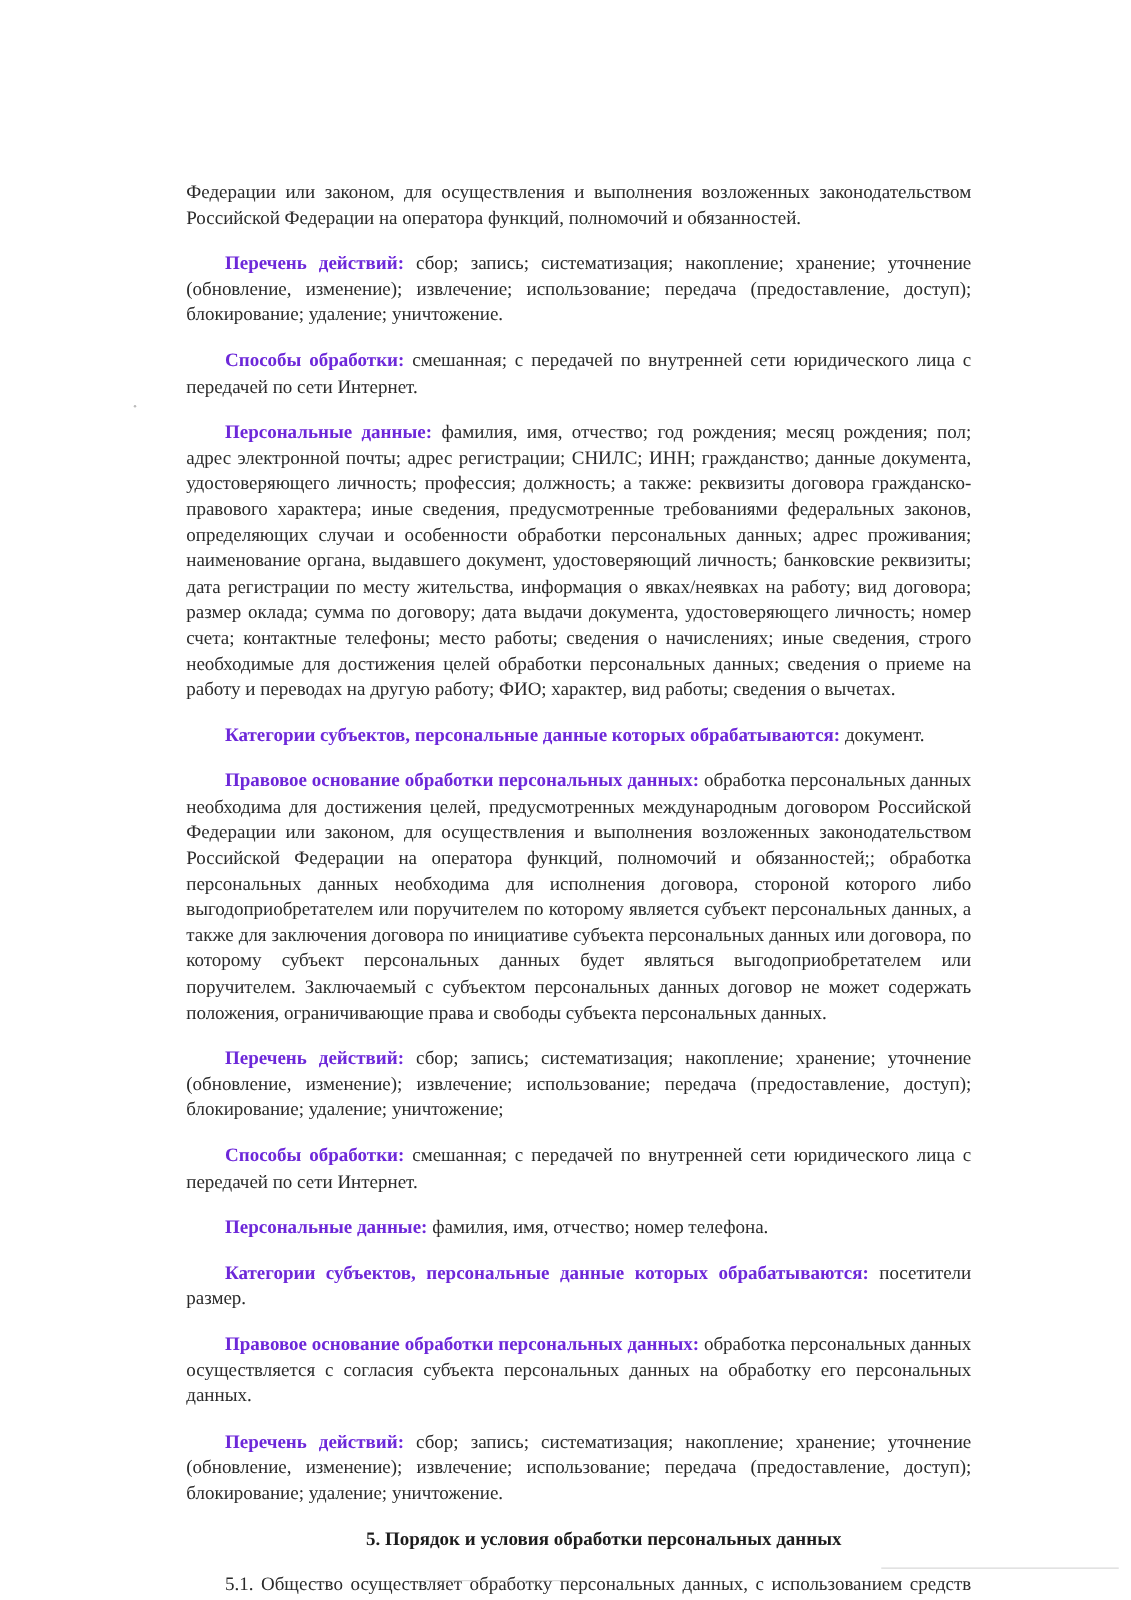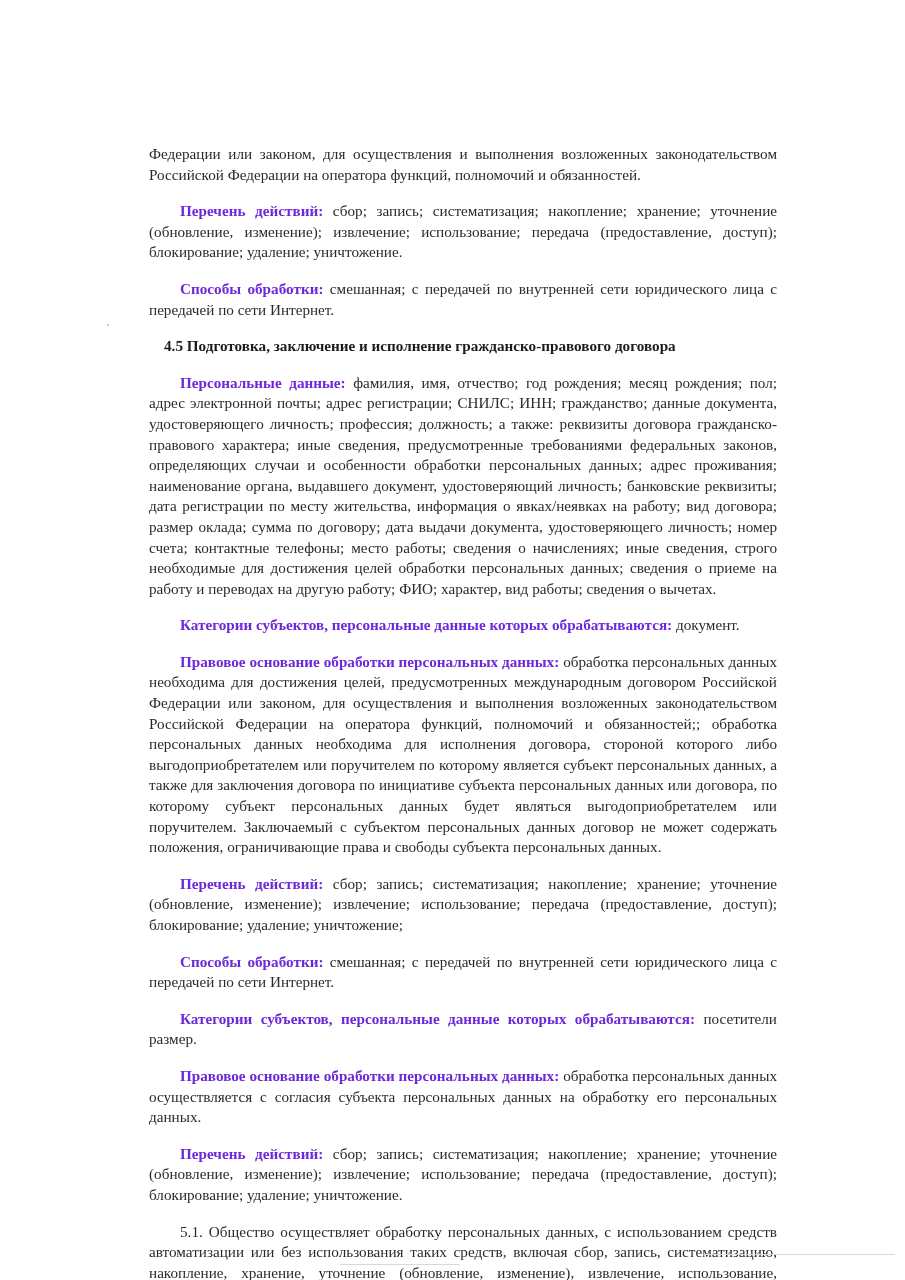--- a/index.html
+++ b/index.html
@@ -21,40 +21,41 @@
 <body>
 
 <div class="page">
 
   <p class="p noindent">Федерации или законом, для осуществления и выполнения возложенных законодательством Российской Федерации на оператора функций, полномочий и обязанностей.</p>
 
   <p class="p"><span class="b">Перечень действий:</span><span> сбор; запись; систематизация; накопление; хранение; уточнение (обновление, изменение); извлечение; использование; передача (предоставление, доступ); блокирование; удаление; уничтожение.</span></p>
 
   <p class="p"><span class="b">Способы обработки:</span><span> смешанная; с передачей по внутренней сети юридического лица с передачей по сети Интернет.</span></p>
 
-  <p class="h-sub">4.5 Подготовка, заключение и исполнение гражданско-правового договора</p>
 
   <p class="p"><span class="b">Персональные данные:</span><span> фамилия, имя, отчество; год рождения; месяц рождения; пол; адрес электронной почты; адрес регистрации; СНИЛС; ИНН; гражданство; данные документа, удостоверяющего личность; профессия; должность; а также: реквизиты договора гражданско-правового характера; иные сведения, предусмотренные требованиями федеральных законов, определяющих случаи и особенности обработки персональных данных; адрес проживания; наименование органа, выдавшего документ, удостоверяющий личность; банковские реквизиты; дата регистрации по месту жительства, информация о явках/неявках на работу; вид договора; размер оклада; сумма по договору; дата выдачи документа, удостоверяющего личность; номер счета; контактные телефоны; место работы; сведения о начислениях; иные сведения, строго необходимые для достижения целей обработки персональных данных; сведения о приеме на работу и переводах на другую работу; ФИО; характер, вид работы; сведения о вычетах.</span></p>
 
   <p class="p"><span class="b">Категории субъектов, персональные данные которых обрабатываются:</span><span> документ.</span></p>
 
   <p class="p"><span class="b">Правовое основание обработки персональных данных:</span><span> обработка персональных данных необходима для достижения целей, предусмотренных международным договором Российской Федерации или законом, для осуществления и выполнения возложенных законодательством Российской Федерации на оператора функций, полномочий и обязанностей;; обработка персональных данных необходима для исполнения договора, стороной которого либо выгодоприобретателем или поручителем по которому является субъект персональных данных, а также для заключения договора по инициативе субъекта персональных данных или договора, по которому субъект персональных данных будет являться выгодоприобретателем или поручителем. Заключаемый с субъектом персональных данных договор не может содержать положения, ограничивающие права и свободы субъекта персональных данных.</span></p>
 
   <p class="p"><span class="b">Перечень действий:</span><span> сбор; запись; систематизация; накопление; хранение; уточнение (обновление, изменение); извлечение; использование; передача (предоставление, доступ); блокирование; удаление; уничтожение;</span></p>
 
   <p class="p"><span class="b">Способы обработки:</span><span> смешанная; с передачей по внутренней сети юридического лица с передачей по сети Интернет.</span></p>
 
 
+  <p class="p"><span class="b">Персональные данные:</span><span> фамилия, имя, отчество; номер телефона.</span></p>
 
   <p class="p"><span class="b">Категории субъектов, персональные данные которых обрабатываются:</span><span> посетители размер.</span></p>
 
   <p class="p"><span class="b">Правовое основание обработки персональных данных:</span><span> обработка персональных данных осуществляется с согласия субъекта персональных данных на обработку его персональных данных.</span></p>
 
   <p class="p"><span class="b">Перечень действий:</span><span> сбор; запись; систематизация; накопление; хранение; уточнение (обновление, изменение); извлечение; использование; передача (предоставление, доступ); блокирование; удаление; уничтожение.</span></p>
 
 
+  <p class="h-center">5. Порядок и условия обработки персональных данных</p>
 
   <p class="p">5.1. Общество осуществляет обработку персональных данных, с использованием средств автоматизации или без использования таких средств, включая сбор, запись, систематизацию, накопление, хранение, уточнение (обновление, изменение), извлечение, использование, передачу (предоставление, доступ), блокирование, удаление, уничтожение персональных данных.</p>
 </div>
 
 <div class="dot" style="left:107px; top:324px;"></div>
 <div class="scan-mark" style="left:340px; top:1264px; width:120px;"></div>
 <div class="scan-mark" style="left:705px; top:1254px; width:190px;"></div>
 
 </body></html>

